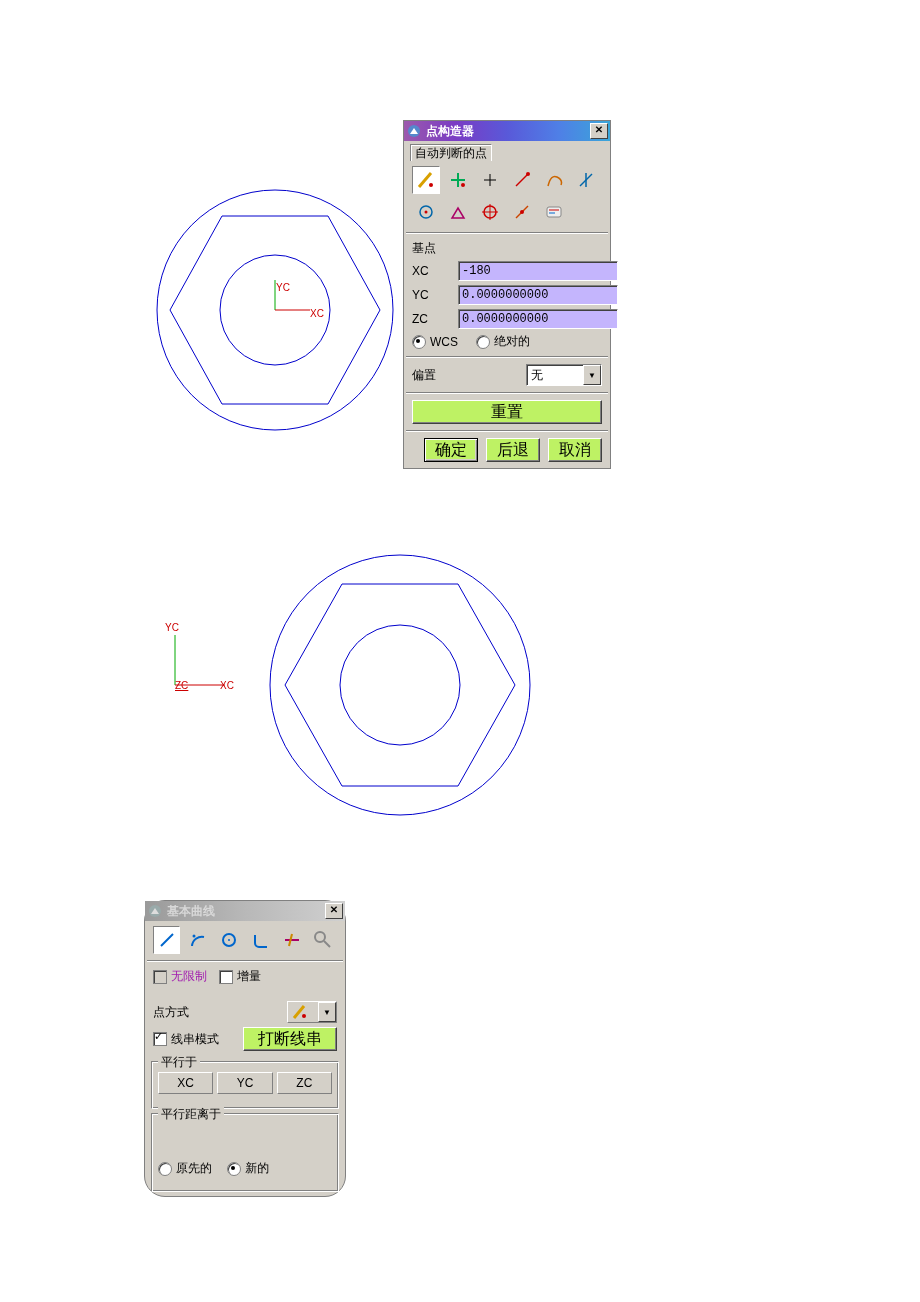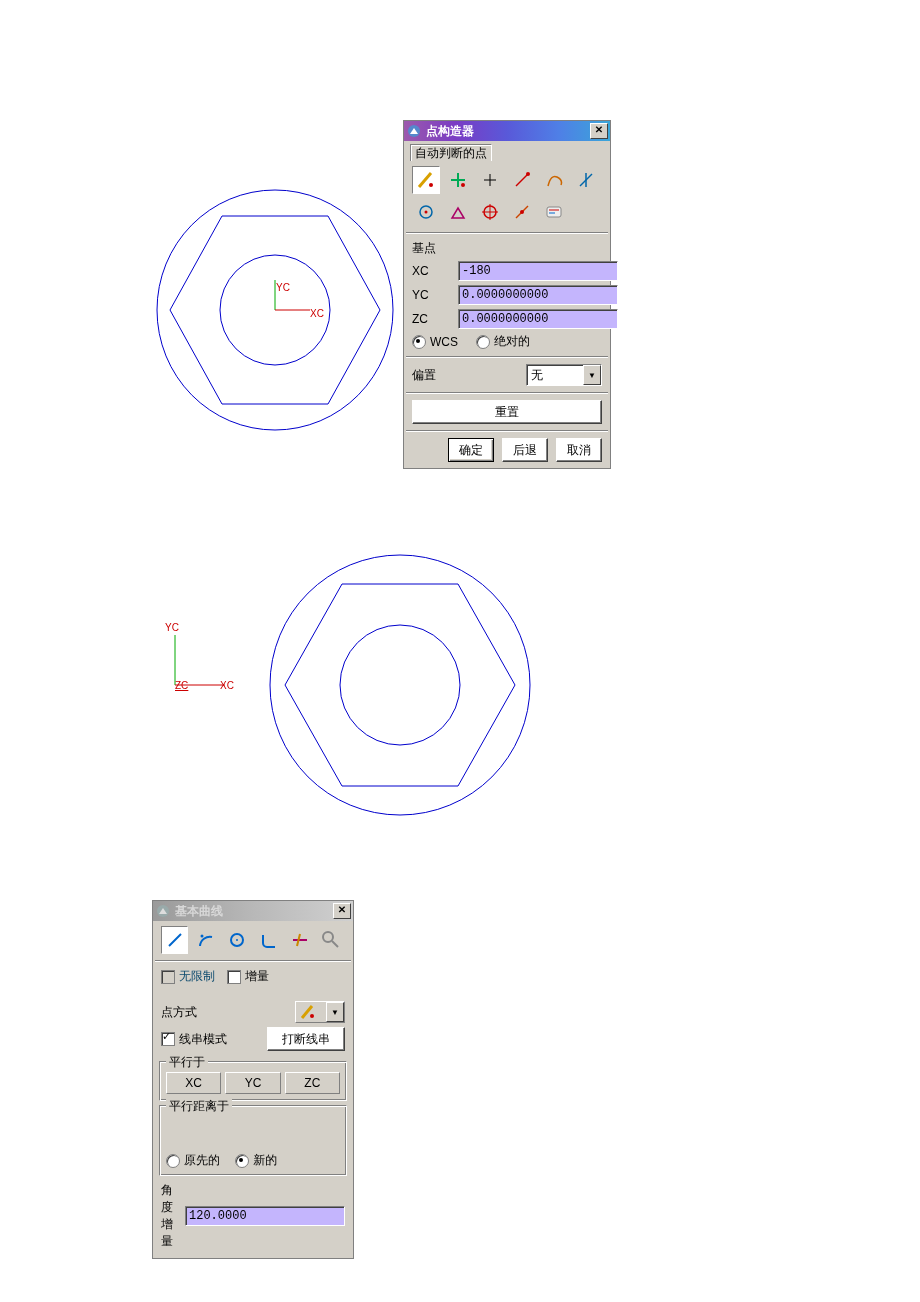--- a/index.html
+++ b/index.html
@@ -97,39 +97,39 @@
   }
   .radio {
     display: inline-flex; align-items: center; gap: 4px;
     margin-right: 12px;
   }
   .radio .dot { width: 12px; height: 12px; border-radius: 50%; background: #fff; border: 1px solid #808080; box-shadow: inset 1px 1px 0 #404040; position: relative; }
   .radio.sel .dot::after { content: ""; position: absolute; top: 3px; left: 3px; width: 4px; height: 4px; background: #000; border-radius: 50%; }
   .checkbox { display: inline-flex; align-items: center; gap: 4px; }
   .checkbox .box { width: 12px; height: 12px; background: #fff; border: 1px solid #808080; box-shadow: inset 1px 1px 0 #404040; position: relative; }
   .checkbox.sel .box::after { content: "✓"; position: absolute; top: -3px; left: 0; font-size: 11px; }
-  .checkbox.disabled { color: #0c4a6e; }
+  .checkbox.disabled { color: #a21caf; }
   .checkbox.disabled .box { background: #d4d0c8; }
   .btn {
     height: 22px;
-    background: #ffffff;
+    background: #bef264;
     border: 1px solid #fff;
     border-right-color: #404040;
     border-bottom-color: #404040;
     box-shadow: inset -1px -1px 0 #808080;
     padding: 0 10px;
-    font-size: 12px;
+    font-size: 16px;
     display: inline-flex; align-items: center; justify-content: center;
   }
   .btn.default { border: 1px solid #000; box-shadow: inset 1px 1px 0 #fff, inset -1px -1px 0 #808080, inset -2px -2px 0 #d4d0c8; }
   .btn.disabled { color: #808080; }
   .wide-btn { width: 100%; }
   .axis-btn-row { display: flex; gap: 4px; padding: 2px 8px; }
   .axis-btn { flex: 1; height: 20px; background: #d4d0c8; border: 1px solid #fff; border-right-color: #808080; border-bottom-color: #808080; font-size: 12px; display: flex; align-items: center; justify-content: center; }
-  .groupbox { border: 1px solid #808080; border-right-color: #fff; border-bottom-color: #fff; box-shadow: inset 1px 1px 0 #fff, inset -1px -1px 0 #808080; margin: 4px 6px; padding: 4px 4px 4px 4px; position: relative; }
+  .groupbox { border: 1px solid #808080; border-right-color: #fff; border-bottom-color: #fff; box-shadow: inset 1px 1px 0 #fff, inset -1px -1px 0 #808080; margin: 4px 6px; padding: 4px 4px 12px 4px; position: relative; }
   .groupbox .legend { position: absolute; top: -8px; left: 6px; background: #d4d0c8; padding: 0 3px; font-size: 12px; }
   .select {
     height: 20px;
     background: #fff;
     border: 1px solid #808080;
     border-right-color: #fff;
     border-bottom-color: #fff;
     box-shadow: inset 1px 1px 0 #404040;
     display: inline-flex;
     align-items: center;
@@ -298,21 +298,21 @@
   <ellipse cx="140" cy="140" rx="60" ry="60" fill="none" stroke="#0000cc" stroke-width="1"></ellipse>
 </svg>
 <svg class="geom" width="70" height="70" style="left:165px; top:625px;">
   <line x1="10" y1="60" x2="10" y2="10" stroke="#00aa00" stroke-width="1"></line>
   <line x1="10" y1="60" x2="60" y2="60" stroke="#cc0000" stroke-width="1"></line>
 </svg>
 <div style="position:absolute; left:165px; top:622px; color:#cc0000; font-size:10px;">YC</div>
 <div style="position:absolute; left:175px; top:680px; color:#cc0000; font-size:10px; text-decoration:underline;">ZC</div>
 <div style="position:absolute; left:220px; top:680px; color:#cc0000; font-size:10px;">XC</div>
 
-<div class="panel" style="left:152px; top:900px; width:200px;">
+<div class="panel" style="left:144px; top:900px; width:200px;border-radius:21px;">
   <div class="titlebar disabled">
     <span class="icon">
       <svg width="14" height="14">
           <circle cx="7" cy="7" r="6" fill="#9aa"></circle>
           <path d="M3 10 L7 4 L11 10" fill="#ddd"></path>
         </svg>
     </span>
     <span>基本曲线</span>
     <span class="close-btn">✕</span>
   </div>
@@ -394,17 +394,13 @@
       <span class="radio">
           <span class="dot"></span>
           <span>原先的</span>
         </span>
       <span class="radio sel">
           <span class="dot"></span>
           <span>新的</span>
         </span>
     </div>
   </div>
-  <div class="row" style="padding-bottom:8px;">
-    <span>角度增量</span>
-    <input class="textfield" style="flex: 0 0 70px; margin-left: 4px;" value="120.0000">
-  </div>
 </div>
 
 </body></html>

